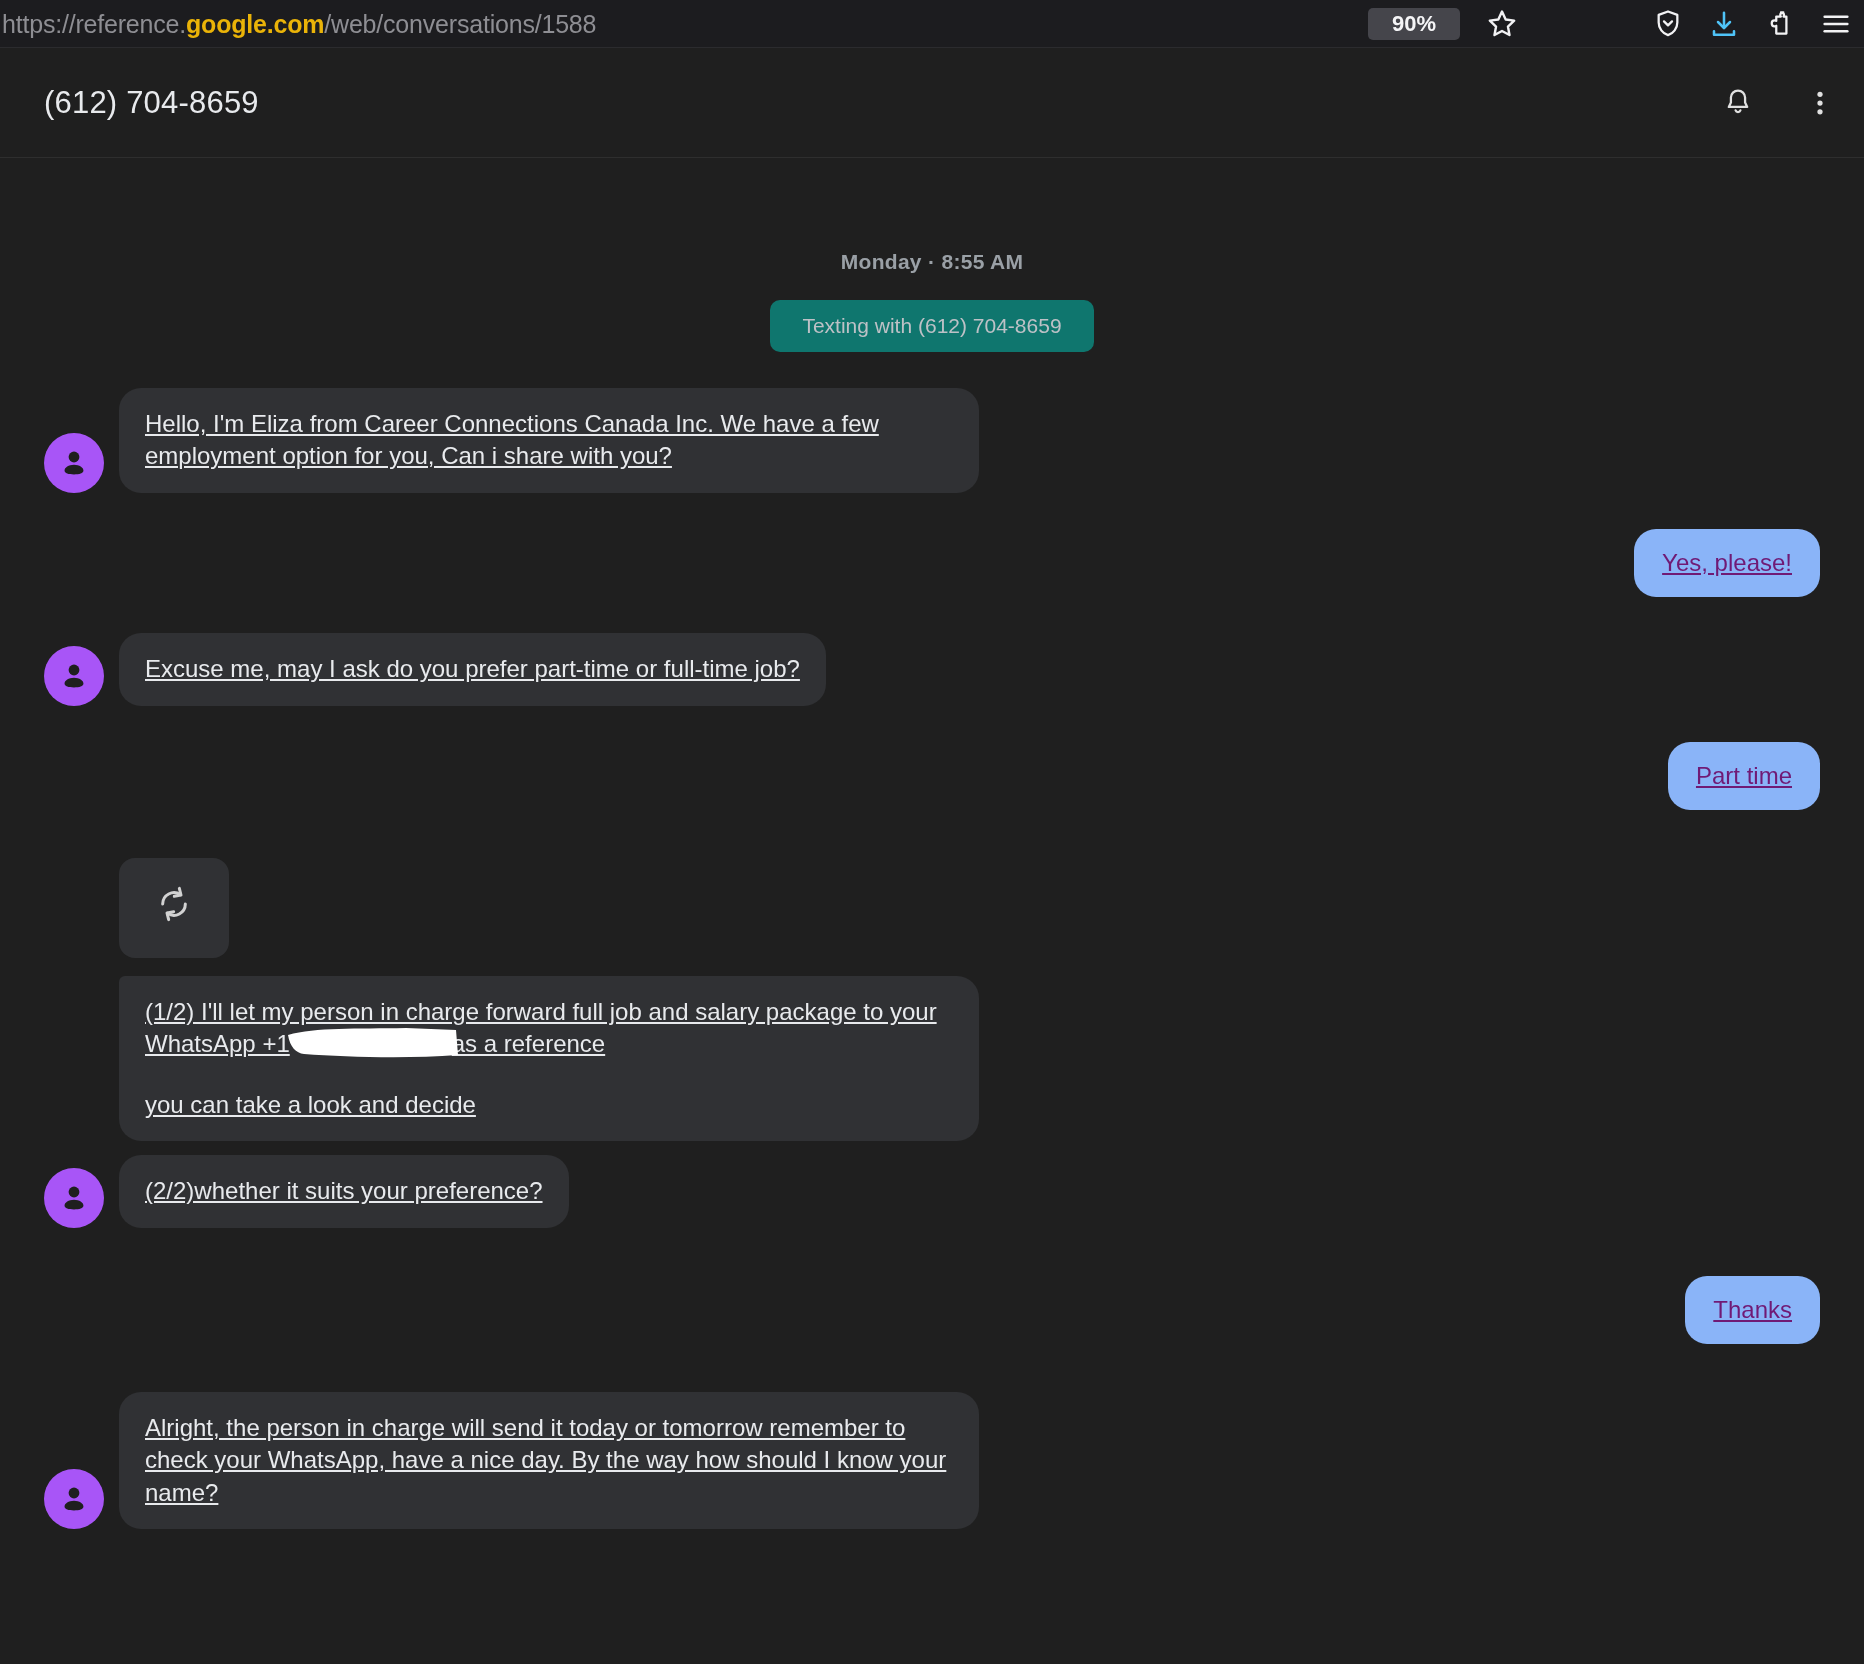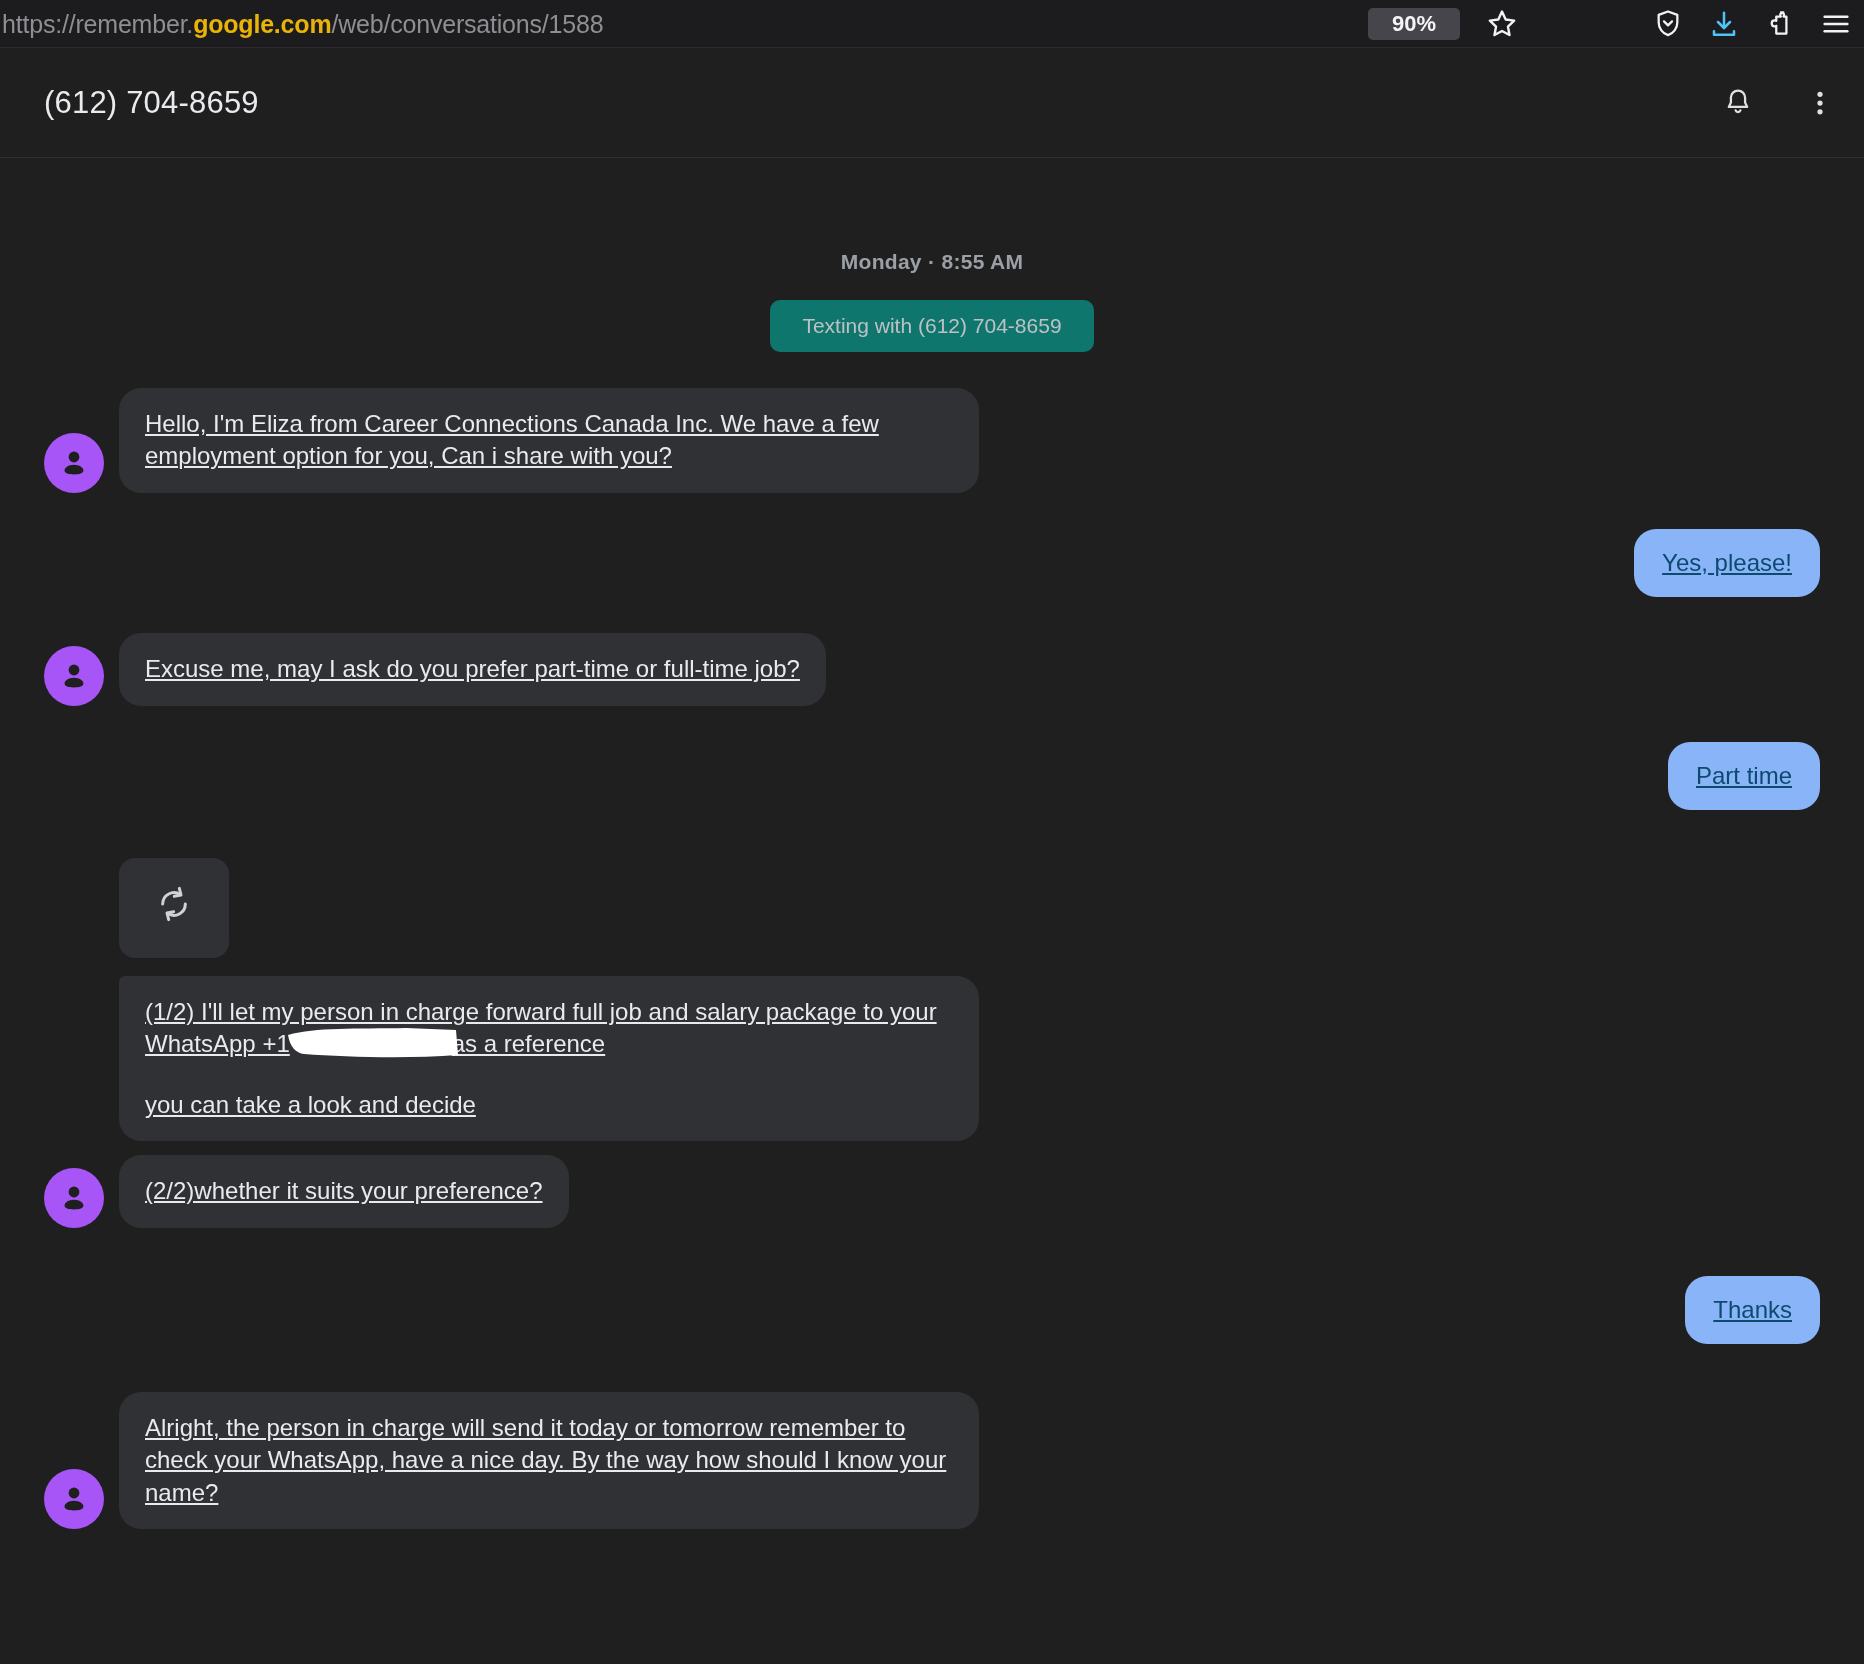--- a/index.html
+++ b/index.html
@@ -149,21 +149,21 @@
     color: #e8eaed;
     font-size: 24px;
     line-height: 1.35;
     padding: 20px 26px;
     border-radius: 22px;
     max-width: 860px;
     text-decoration: underline;
   }
   .bubble.out {
     background: #8ab4f8;
-    color: #0c4a6e;
+    color: #701a75;
     border-radius: 22px;
     padding: 18px 28px;
   }
   .bubble.icon-only {
     padding: 0;
     width: 110px;
     height: 100px;
     border-radius: 16px;
     display: flex;
     align-items: center;
@@ -182,21 +182,21 @@
     vertical-align: -3px;
   }
   .redact svg { position: absolute; left: -4px; top: -10px; }
 </style>
 </head>
 <body>
 
 <div class="browser-bar">
 
   <div class="url-wrap">
-    <span class="url-text"><span class="scheme">https://remember.</span><span class="host">google.com</span><span class="path">/web/conversations/1588</span></span>
+    <span class="url-text"><span class="scheme">https://reference.</span><span class="host">google.com</span><span class="path">/web/conversations/1588</span></span>
   </div>
 
   <div class="chrome-right">
 
     <span class="zoom-badge">90%</span>
 
     <span class="chrome-icon">
       <svg width="34" height="34" viewBox="0 0 24 24" fill="none" stroke="#f2f2f4" stroke-width="1.7" stroke-linejoin="round">
         <path d="M12 3.2l2.6 5.6 6 .8-4.4 4.2 1.1 6-5.3-2.9-5.3 2.9 1.1-6L3.4 9.6l6-.8z"></path>
       </svg>

